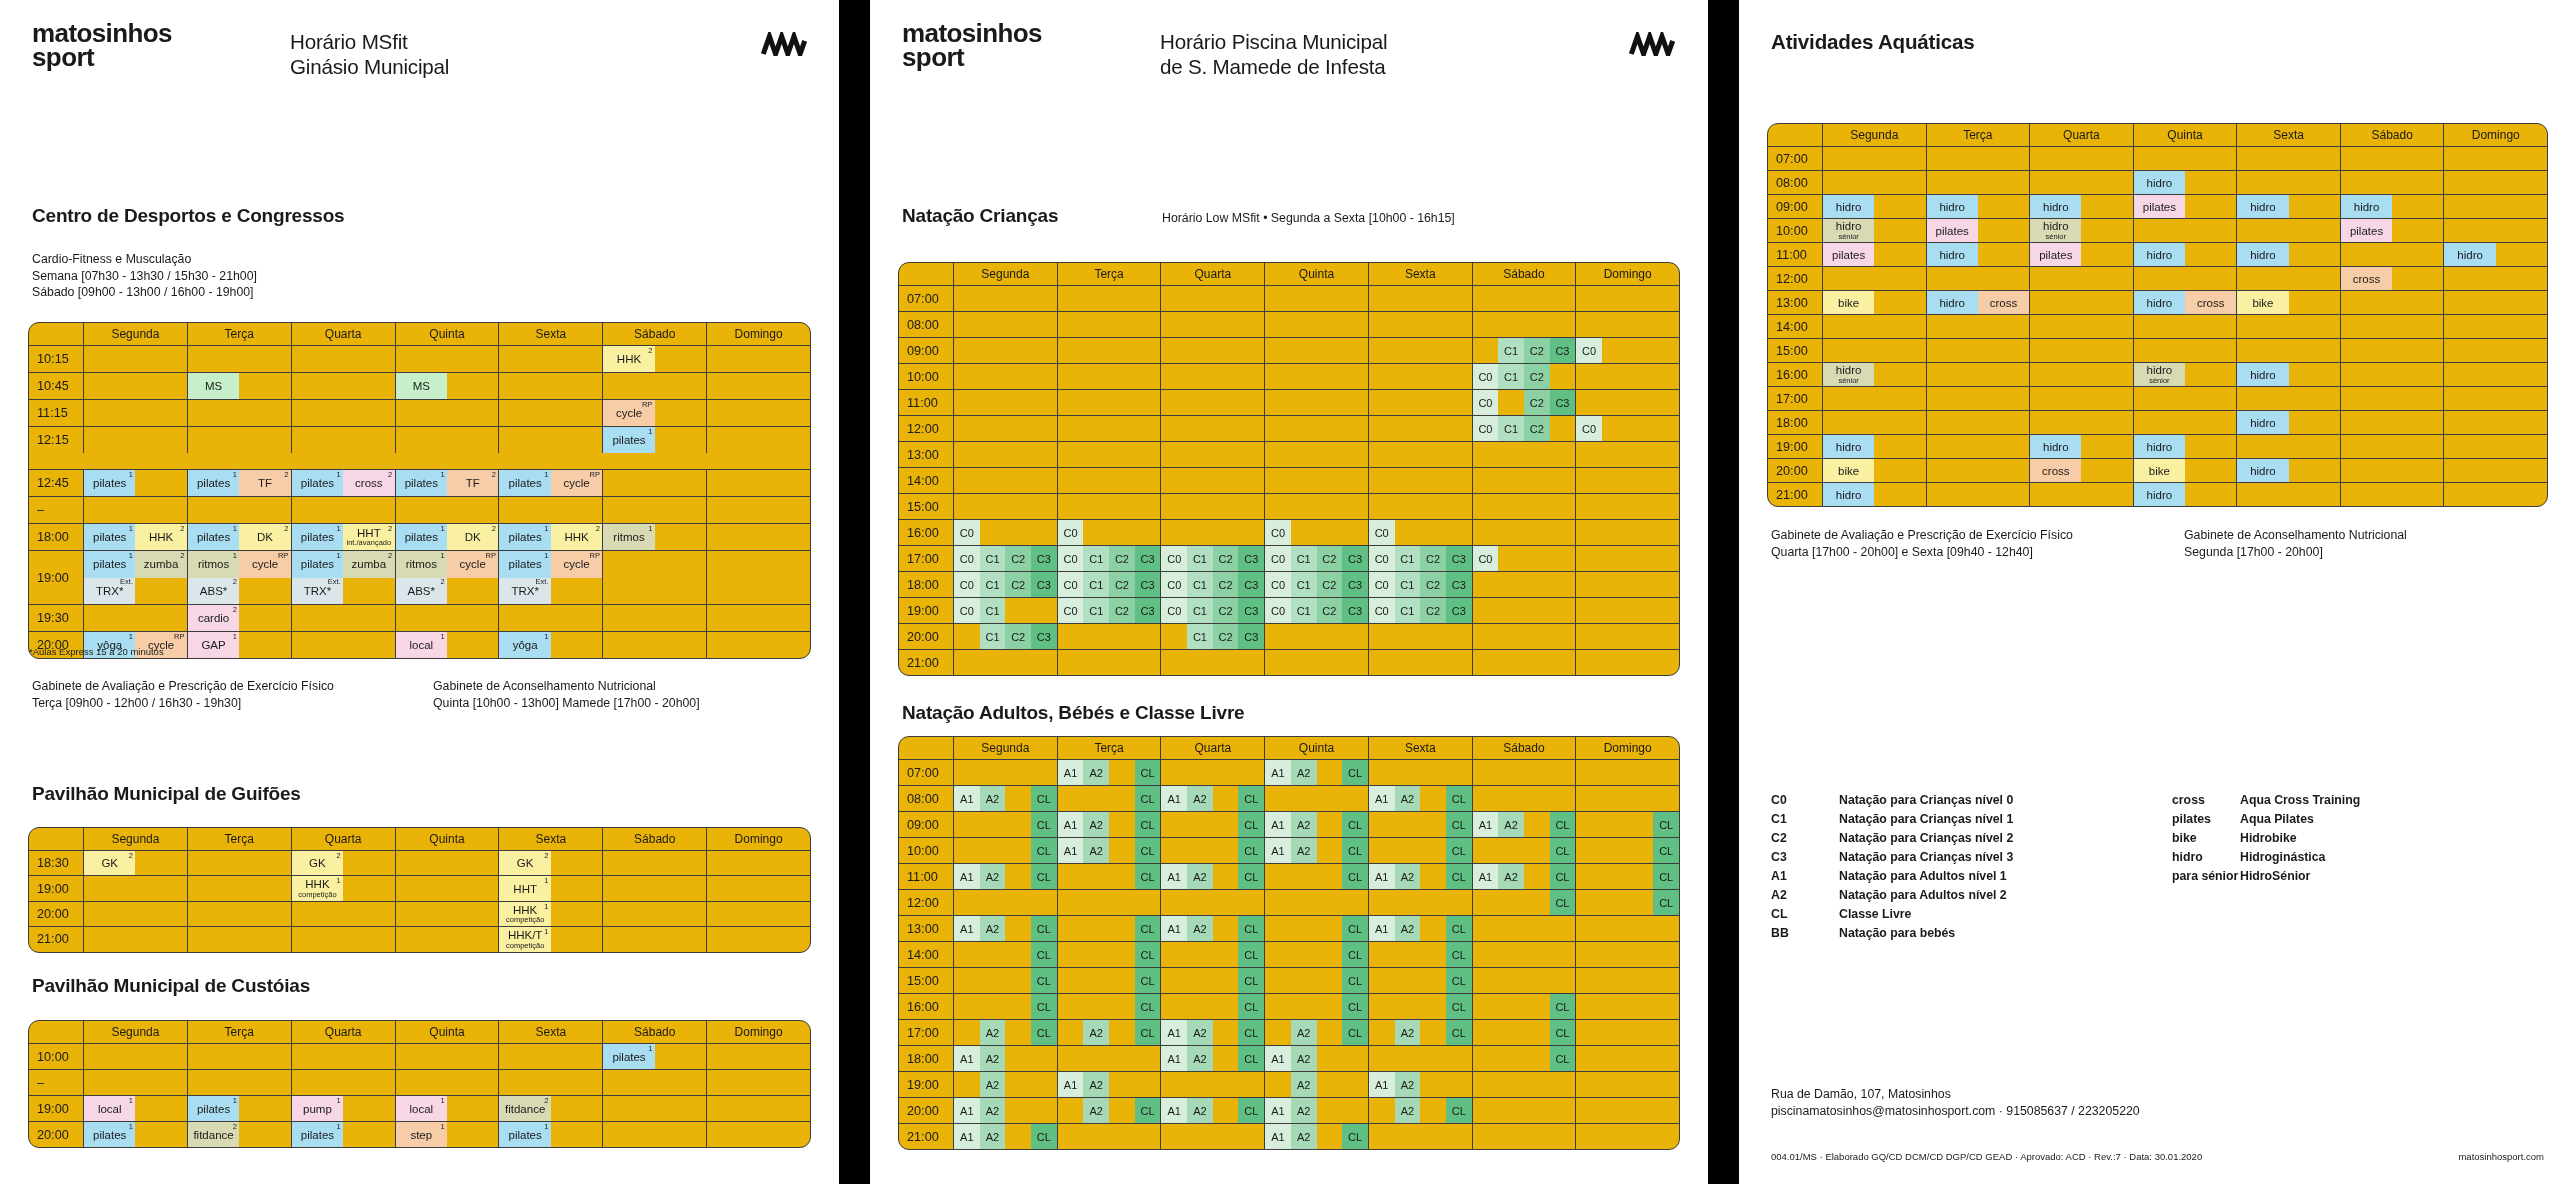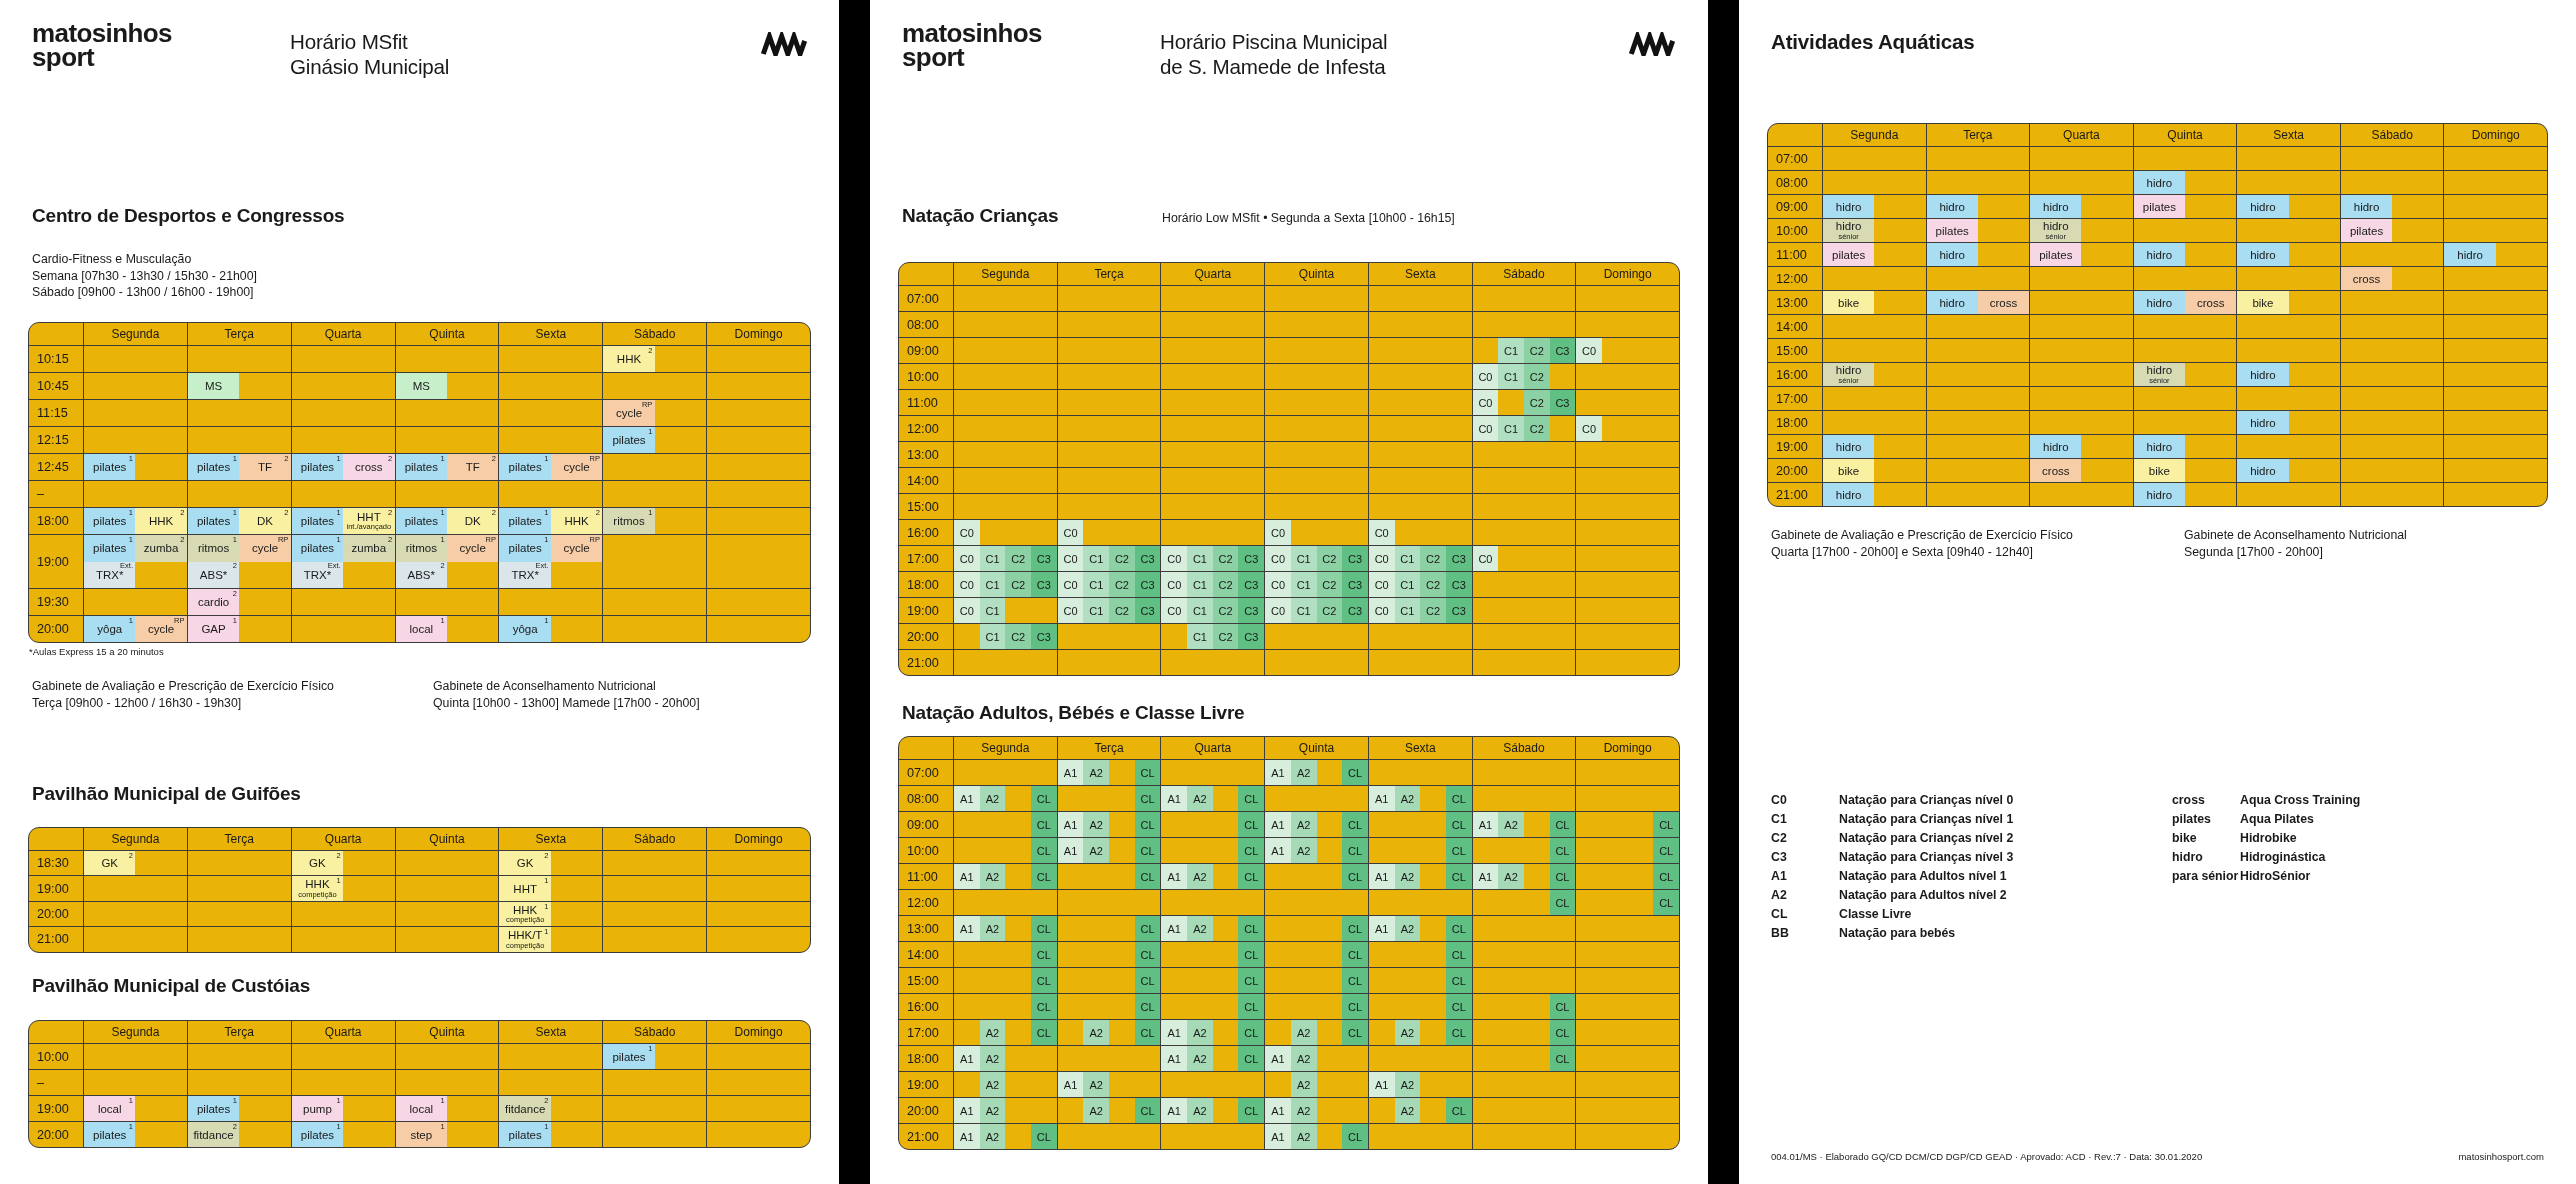--- a/index.html
+++ b/index.html
@@ -132,21 +132,21 @@
           <div class="sdaycell"></div>
           <div class="sdaycell"></div>
           <div class="sdaycell">
             <div class="chip" style="left: 0%; width: 50%; background: rgb(169, 221, 242);">
               <div class="clab">pilates</div>
               <span class="csup">1</span>
             </div>
           </div>
           <div class="sdaycell"></div>
         </div>
-        <div class="srow" style="height: 27px;">
+        <div class="srow" style="height: 27px; margin-top: 16px;">
           <div class="stime">12:45</div>
           <div class="sdaycell">
             <div class="chip" style="left: 0%; width: 50%; background: rgb(169, 221, 242);">
               <div class="clab">pilates</div>
               <span class="csup">1</span>
             </div>
           </div>
           <div class="sdaycell">
             <div class="chip" style="left: 0%; width: 50%; background: rgb(169, 221, 242);">
               <div class="clab">pilates</div>
@@ -2017,16 +2017,20 @@
       <div class="lrow"><span class="labbr">BB</span><span>Natação para bebés</span></div>
     </div>
   <div class="abs" style="left:433px; top:791px;">
       <div class="lrow"><span class="labbr">cross</span><span>Aqua Cross Training</span></div>
       <div class="lrow"><span class="labbr">pilates</span><span>Aqua Pilates</span></div>
       <div class="lrow"><span class="labbr">bike</span><span>Hidrobike</span></div>
       <div class="lrow"><span class="labbr">hidro</span><span>Hidroginástica</span></div>
       <div class="lrow"><span class="labbr">para sénior</span><span>HidroSénior</span></div>
     </div>
 
+  <div class="abs small" style="left:32px; top:1086px;">
+    <div>Rua de Damão, 107, Matosinhos</div>
+    <div>piscinamatosinhos@matosinhosport.com · 915085637 / 223205220</div>
+  </div>
   <div class="abs tiny" style="left:32px; top:1151px;">004.01/MS · Elaborado GQ/CD DCM/CD DGP/CD GEAD · Aprovado: ACD · Rev.:7 · Data: 30.01.2020</div>
   <div class="abs tiny" style="right:32px; top:1151px;">matosinhosport.com</div>
 </section>
 
 
 </body></html>

